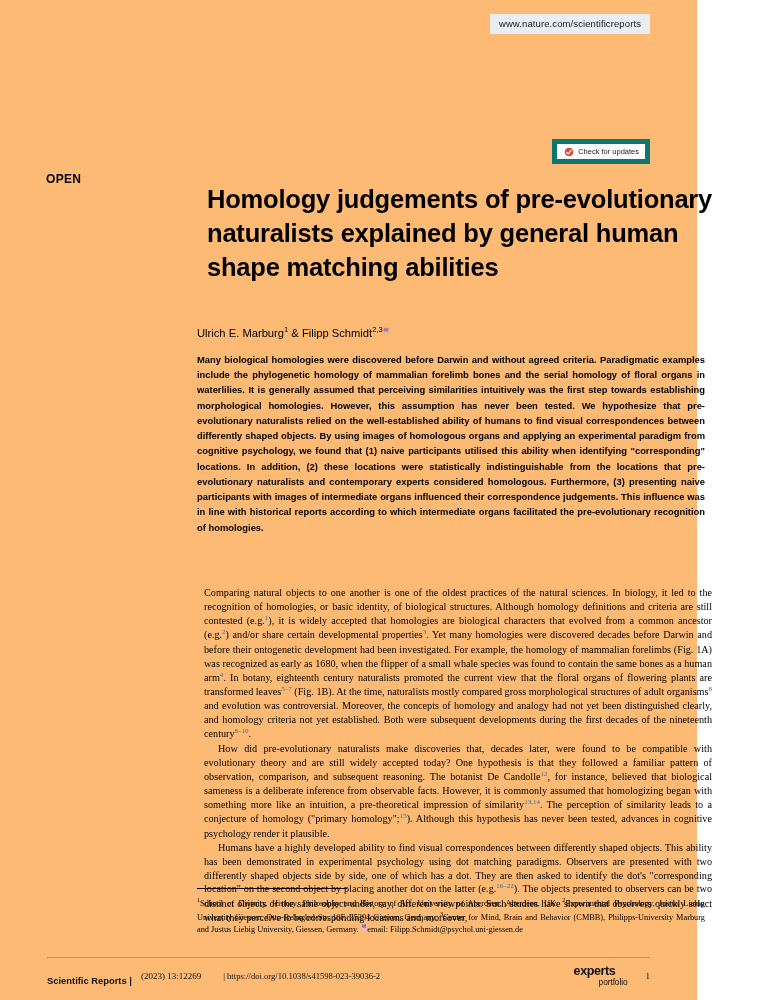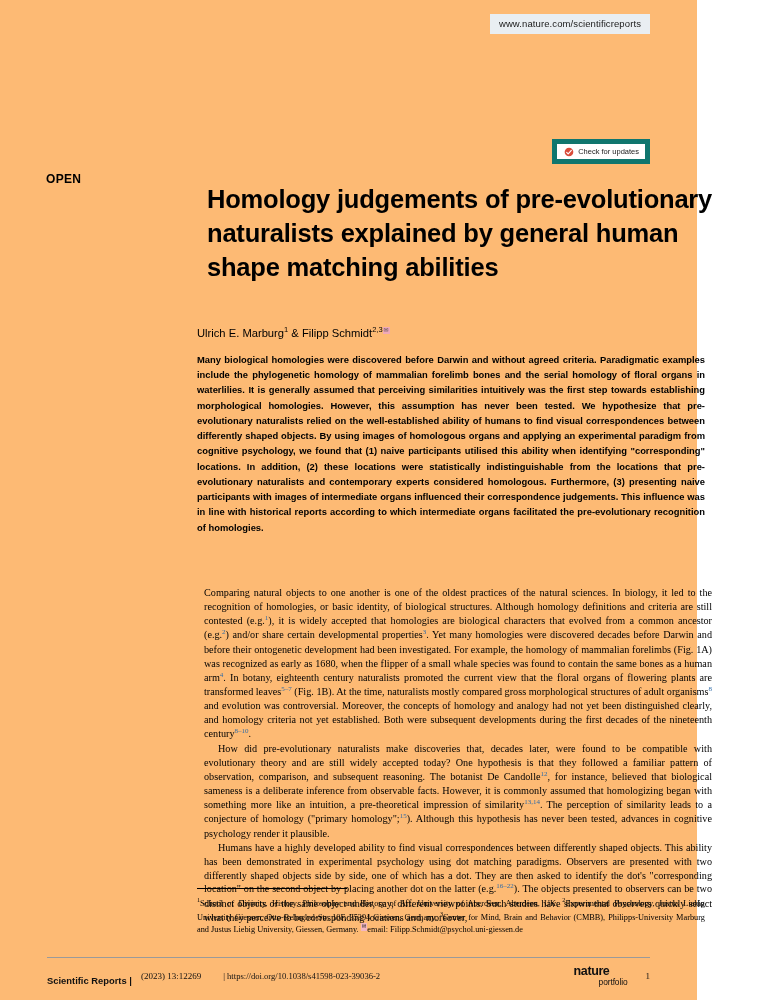--- a/index.html
+++ b/index.html
@@ -252,19 +252,19 @@
 
   <div class="affiliations" id="affiliations"><sup>1</sup><span>School of Divinity, History, Philosophy and History of Art, University of Aberdeen, Aberdeen, UK. </span><sup>2</sup><span>Experimental Psychology, Justus Liebig University Giessen, Otto-Behaghel-Str. 10F, 35394 Giessen, Germany. </span><sup>3</sup><span>Center for Mind, Brain and Behavior (CMBB), Philipps-University Marburg and Justus Liebig University, Giessen, Germany. </span><span class="mail-badge-sm">✉</span><span>email: Filipp.Schmidt@psychol.uni-giessen.de</span></div>
 
   <div class="footer-rule"></div>
 
   <div class="footer">
     <span class="f-journal">Scientific Reports |</span>
     <span class="f-vol">(2023) 13:12269</span>
     <span class="f-doi">| https://doi.org/10.1038/s41598-023-39036-2</span>
     <span class="f-brand">
-      <span class="b1">nature</span>
+      <span class="b1">experts</span>
       <span class="b2">portfolio</span>
     </span>
     <span class="f-page">1</span>
   </div>
 
 </div>
 
 </body></html>

